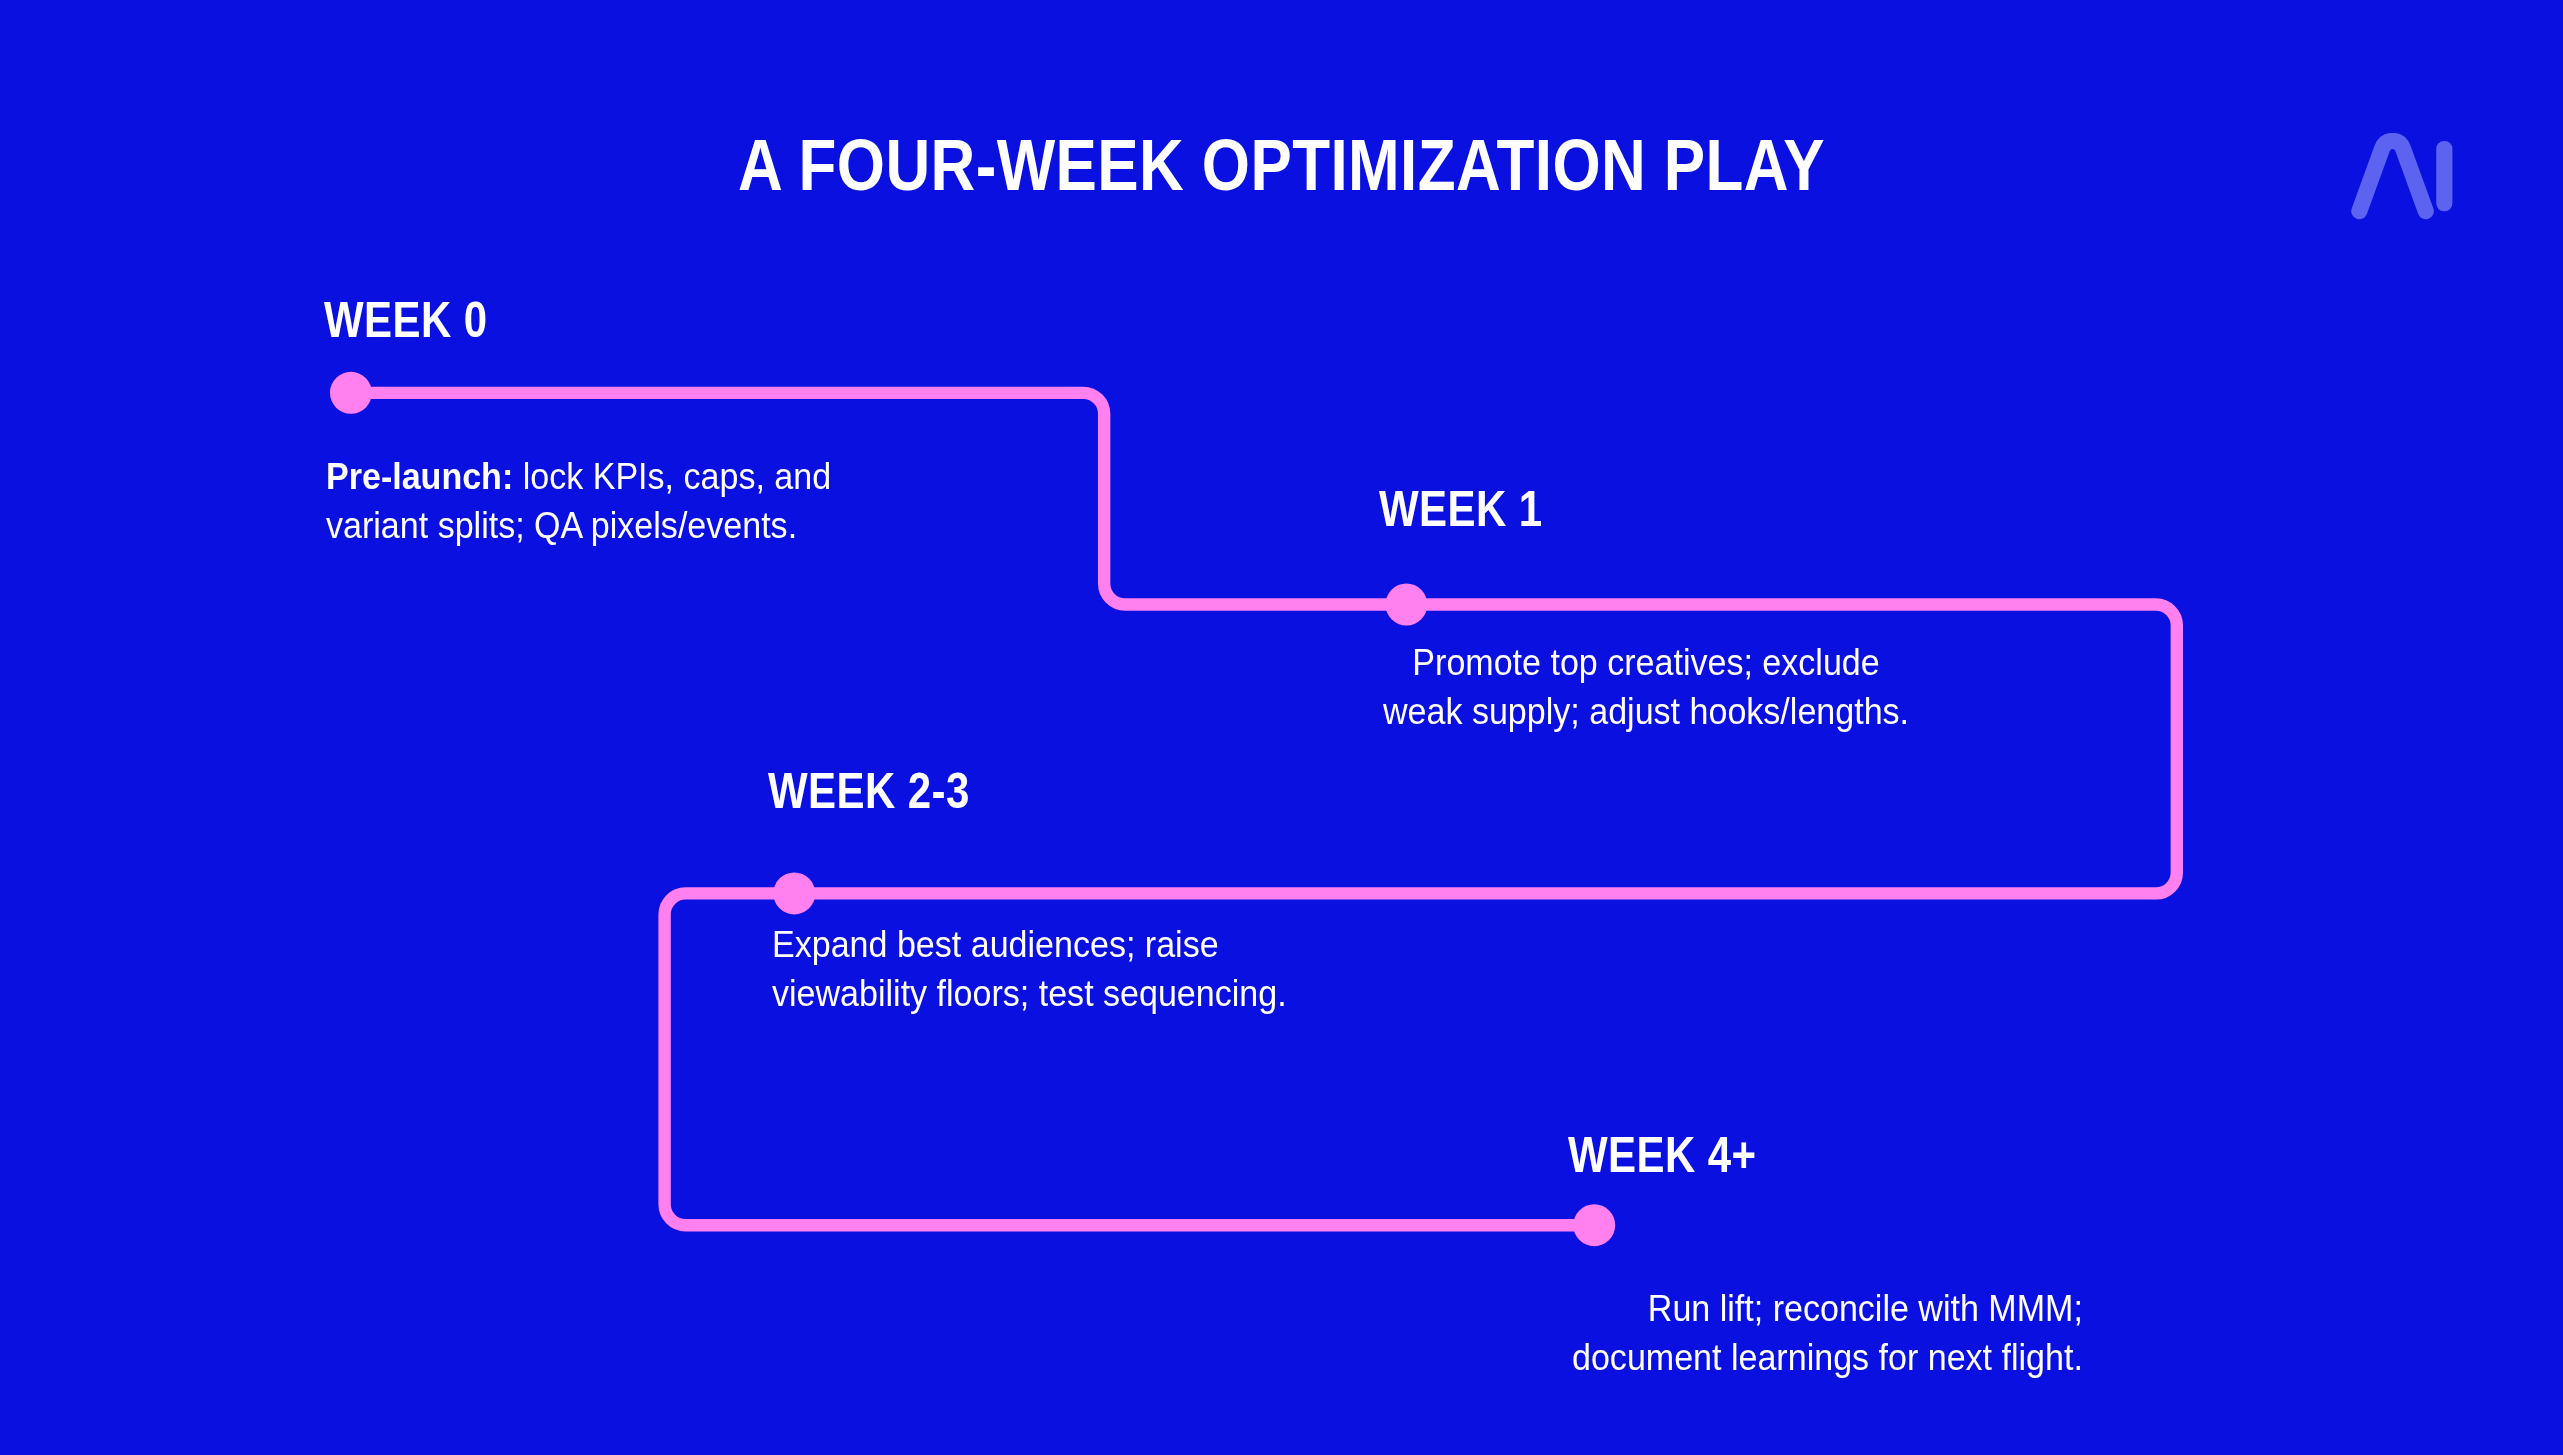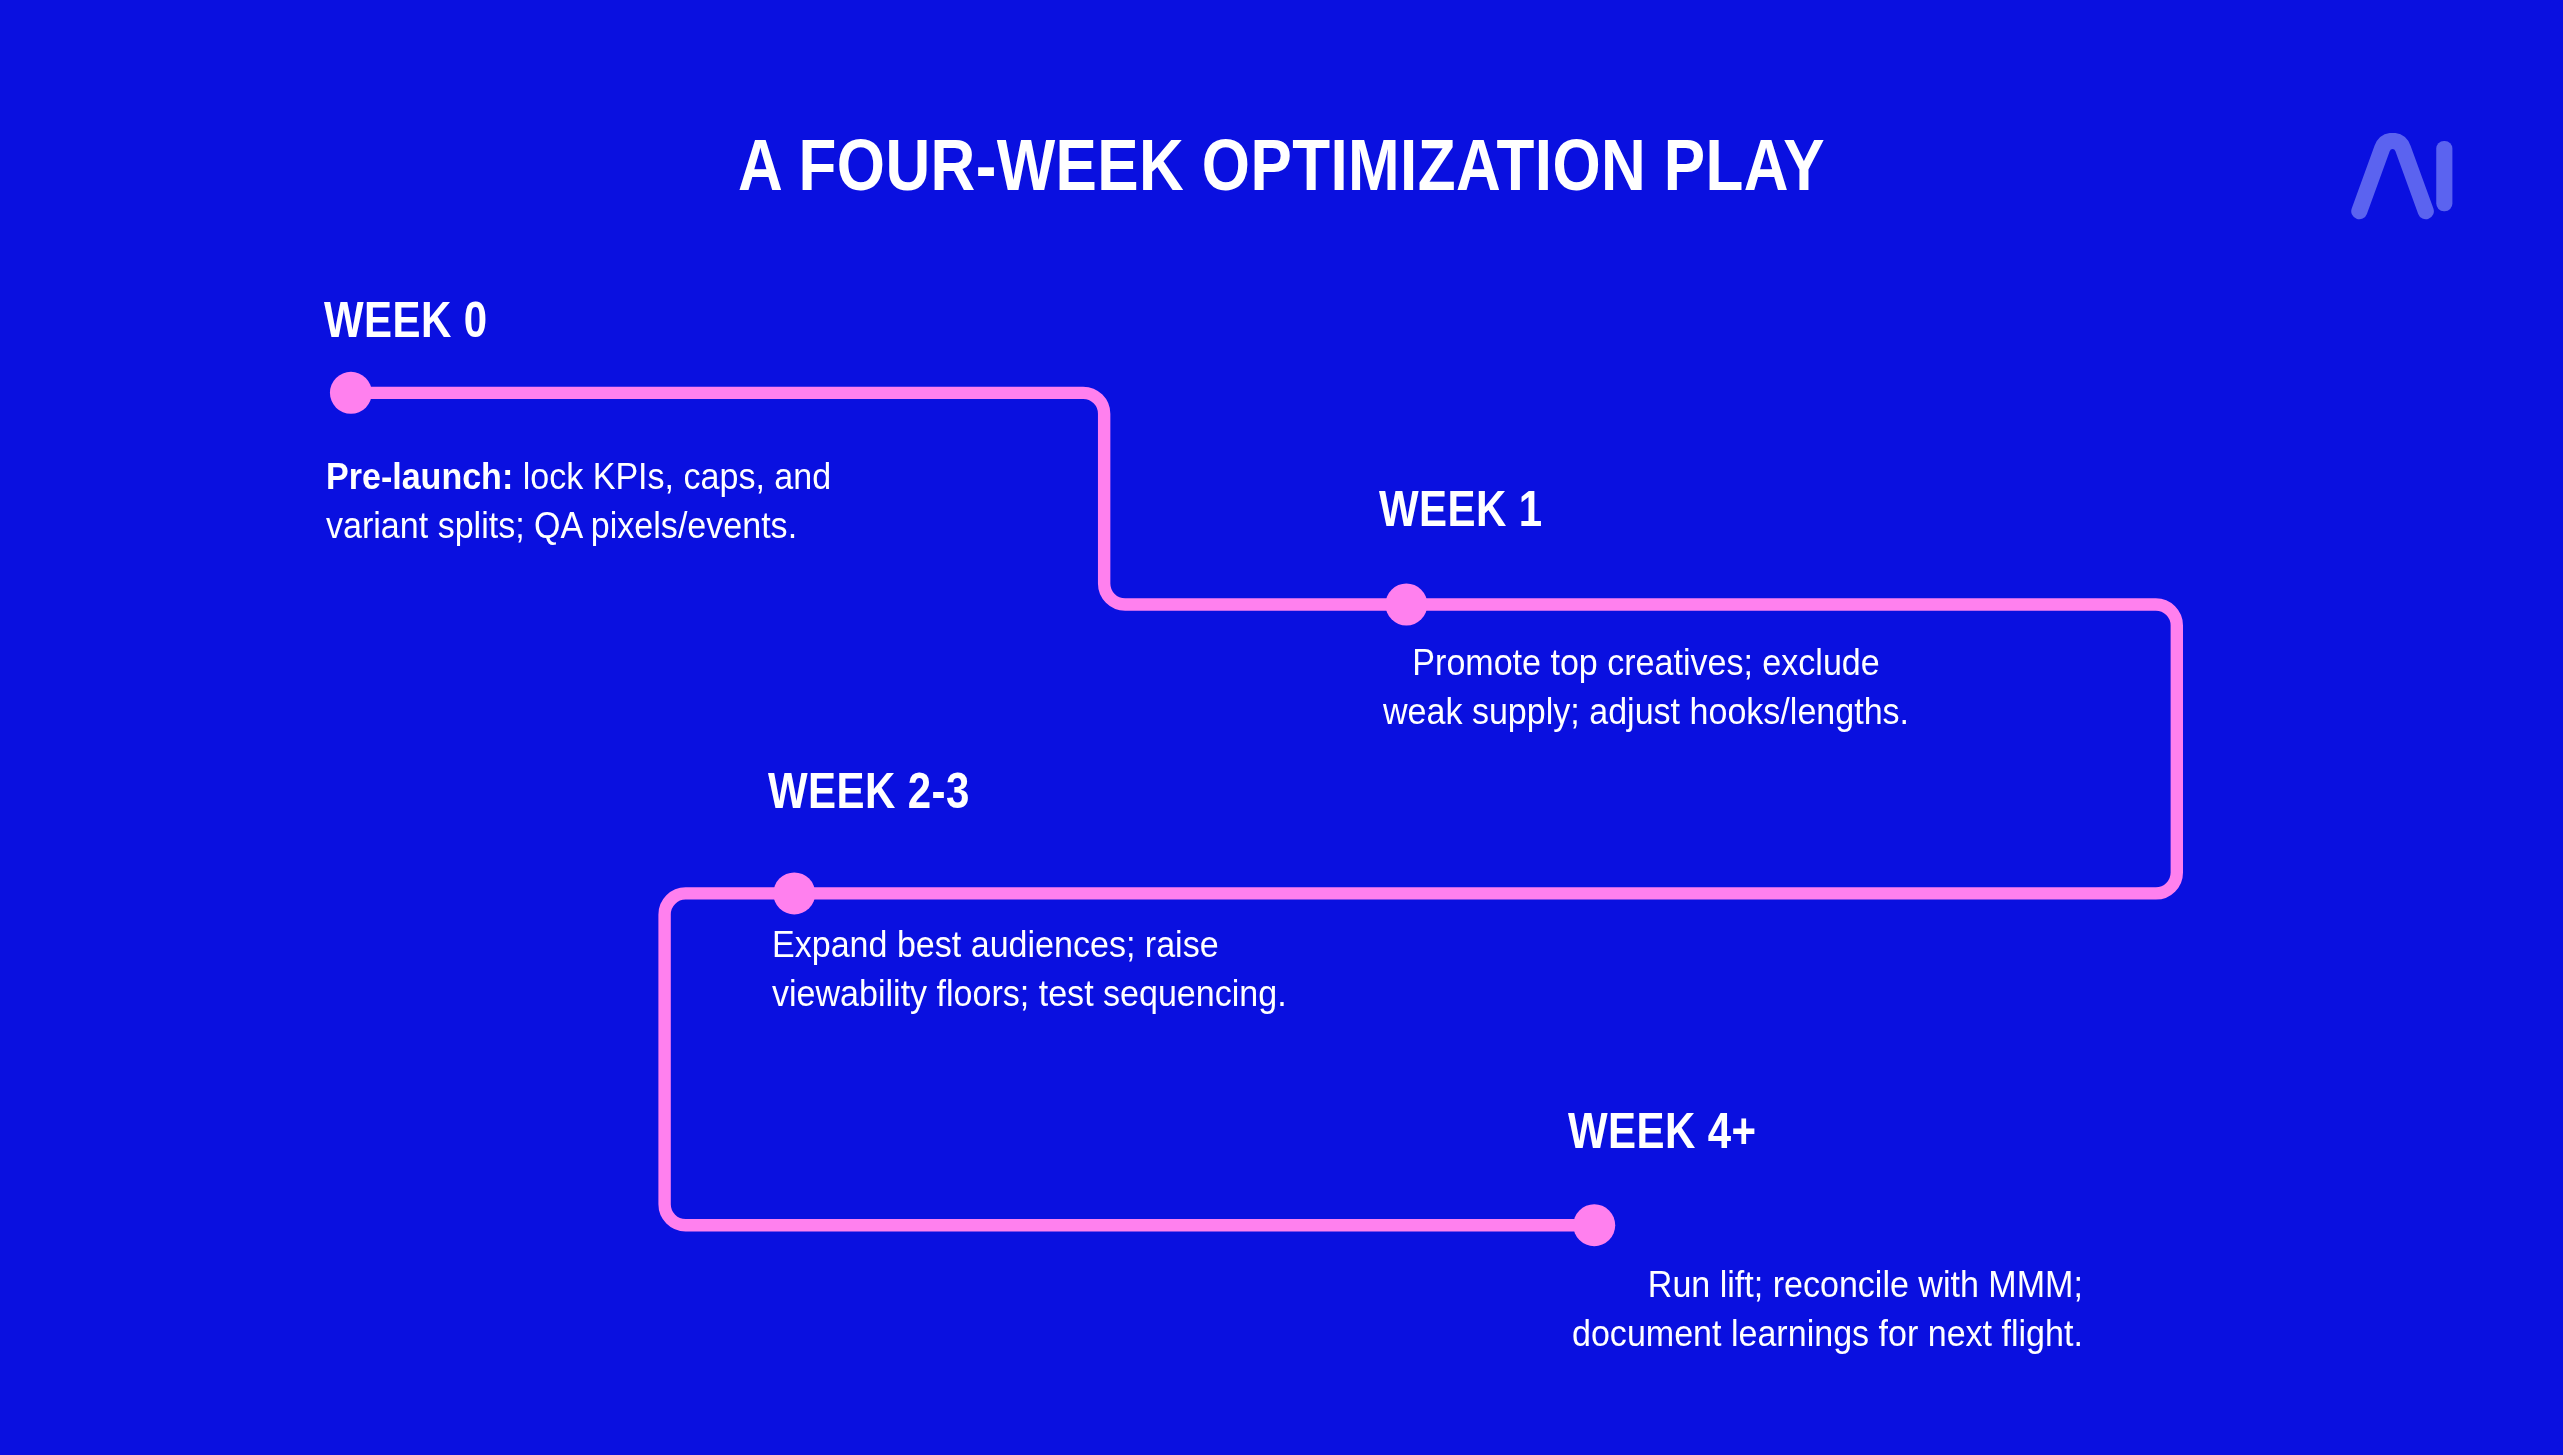--- a/index.html
+++ b/index.html
@@ -87,21 +87,21 @@
 
   
   #week1       { left: 1379px; top: 484px; text-align: center; }
   #week1 .m-body { position: absolute; left: 3.8px; top: 154px; }
 
   
   #week2       { left: 768px; top: 766px; }
   #week2 .m-body { position: absolute; left: 3.8px; top: 154px; }
 
   
-  #week4       { left: 1568px; top: 1106px; text-align: right; }
+  #week4       { left: 1568px; top: 1130px; text-align: right; }
   #week4 .m-body { position: absolute; left: 3.8px; top: 154px; }
 </style>
 </head>
 <body style="background: rgb(10, 16, 224);">
 
 <div id="stage" style="background: rgb(10, 16, 224);">
 
   <div id="title">A FOUR-WEEK OPTIMIZATION PLAY</div>
 
   <div id="logo">

